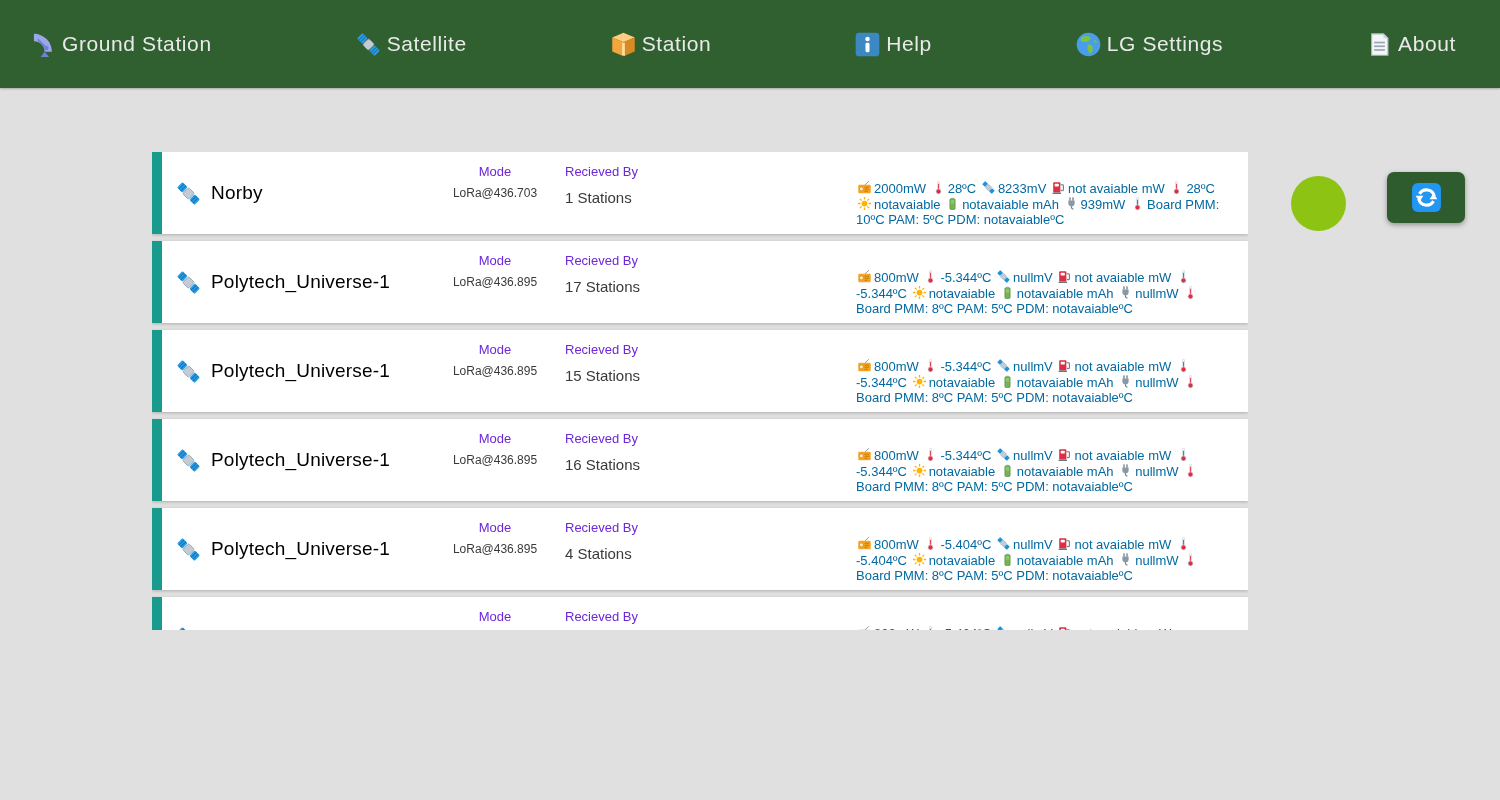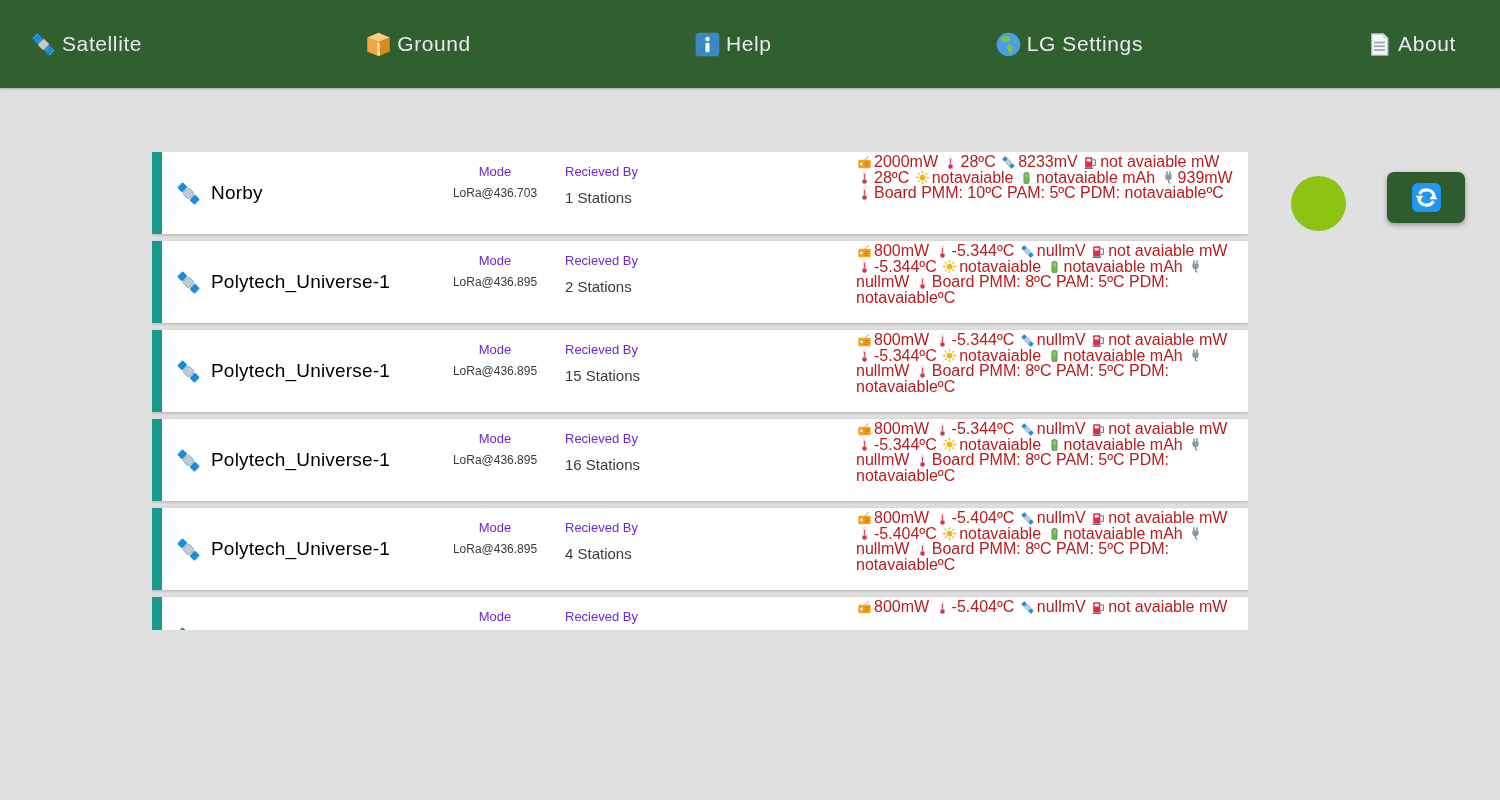--- a/index.html
+++ b/index.html
@@ -20,22 +20,22 @@
     box-shadow:0 1px 3px rgba(0,0,0,.22); }
   .card-bar { width:10px; background:#189a8d; flex-shrink:0; }
   .name-col { width:250px; display:flex; align-items:center; padding-left:13px; flex-shrink:0; }
   .sat-icon { width:27px; height:27px; margin-right:9px; flex-shrink:0; }
   .sat-name { font-size:19px; font-weight:normal; color:#000000; white-space:nowrap; letter-spacing:.2px; }
   .mode-col { width:140px; text-align:center; flex-shrink:0; }
   .recv-col { width:240px; text-align:left; flex-shrink:0; }
   .col-label { margin-top:12px; font-size:13px; color:#6d28d9; }
   .mode-col .col-value { margin-top:7px; font-size:12px; color:#3a3a3a; }
   .recv-col .col-value { margin-top:10px; font-size:15px; color:#3a3a3a; }
-  .telemetry { margin-left:51px; margin-top:2px; width:378px; max-height:62px;
-    font-size:16px; line-height:15.5px; color:#b91c1c; overflow:hidden; }
+  .telemetry { margin-left:51px; margin-top:28px; width:378px; max-height:62px;
+    font-size:13px; line-height:15.5px; color:#0369a1; overflow:hidden; }
   .ticon { width:15px; height:15px; vertical-align:-2.5px; margin:0 2px 0 1px; }
 
   
   .status-circle { position:absolute; left:1291px; top:176px; width:55px; height:55px;
     border-radius:50%; background:#8dc414; }
   .refresh-button { position:absolute; left:1387px; top:172px; width:78px; height:51px;
     background:#2e5c2e; border:none; border-radius:7px; cursor:pointer;
     display:flex; align-items:center; justify-content:center;
     box-shadow:0 2px 5px rgba(0,0,0,.35); }
   .refresh-button svg { width:31px; height:31px; }
@@ -129,29 +129,35 @@
       <polygon points="3.6,10.6 9.6,10.6 6.6,15.2" fill="#ffffff"></polygon>
       <path d="M6 13 A6.2 6.2 0 0 0 17.4 14.8" fill="none" stroke="#ffffff" stroke-width="2.4"></path>
       <polygon points="14.4,13.4 20.4,13.4 17.4,8.8" fill="#ffffff"></polygon>
     </symbol>
   </defs>
 </svg>
 
 <nav class="navbar">
   <div class="nav-item">
     <svg class="nicon" viewBox="0 0 24 24">
+        <use href="#sym-satellite-dish-icon"></use>
+      </svg>
+    <span class="nav-label">Ground Station</span>
+  </div>
+  <div class="nav-item">
+    <svg class="nicon" viewBox="0 0 24 24">
         <use href="#sym-satellite-icon"></use>
       </svg>
     <span class="nav-label">Satellite</span>
   </div>
   <div class="nav-item">
     <svg class="nicon" viewBox="0 0 24 24">
         <use href="#sym-package-icon"></use>
       </svg>
-    <span class="nav-label">Ground</span>
+    <span class="nav-label">Station</span>
   </div>
   <div class="nav-item">
     <svg class="nicon" viewBox="0 0 24 24">
         <use href="#sym-info-icon"></use>
       </svg>
     <span class="nav-label">Help</span>
   </div>
   <div class="nav-item">
     <svg class="nicon" viewBox="0 0 24 24">
         <use href="#sym-globe-icon"></use>
@@ -211,21 +217,21 @@
           <use href="#sym-satellite-icon"></use>
         </svg>
       <span class="sat-name">Polytech_Universe-1</span>
     </div>
     <div class="mode-col">
       <div class="col-label">Mode</div>
       <div class="col-value">LoRa@436.895</div>
     </div>
     <div class="recv-col">
       <div class="col-label">Recieved By</div>
-      <div class="col-value">2 Stations</div>
+      <div class="col-value">17 Stations</div>
     </div>
     <div class="telemetry"><svg class="ticon" viewBox="0 0 24 24">
           <use href="#sym-radio-icon"></use>
         </svg><span>800mW</span> <svg class="ticon" viewBox="0 0 24 24">
           <use href="#sym-thermometer-icon"></use>
         </svg><span>-5.344ºC</span> <svg class="ticon" viewBox="0 0 24 24">
           <use href="#sym-satellite-icon"></use>
         </svg><span>nullmV</span> <svg class="ticon" viewBox="0 0 24 24">
           <use href="#sym-fuel-pump-icon"></use>
         </svg><span>not avaiable mW</span> <svg class="ticon" viewBox="0 0 24 24">

